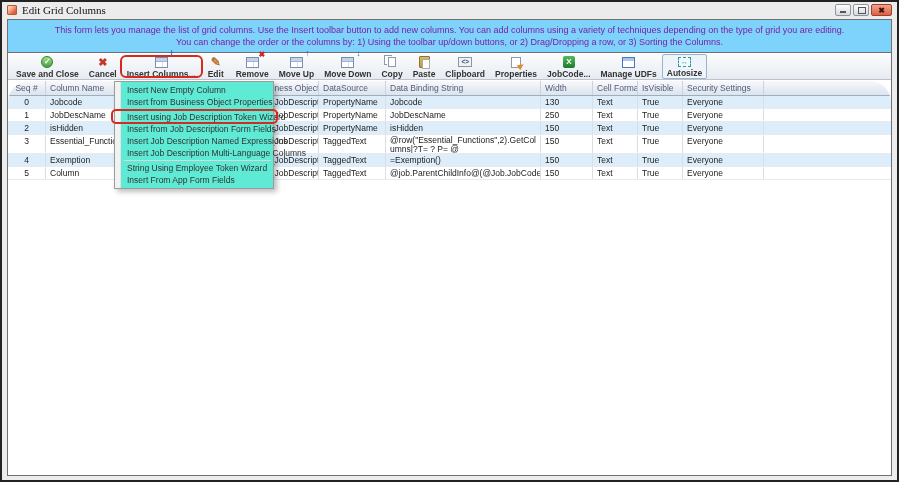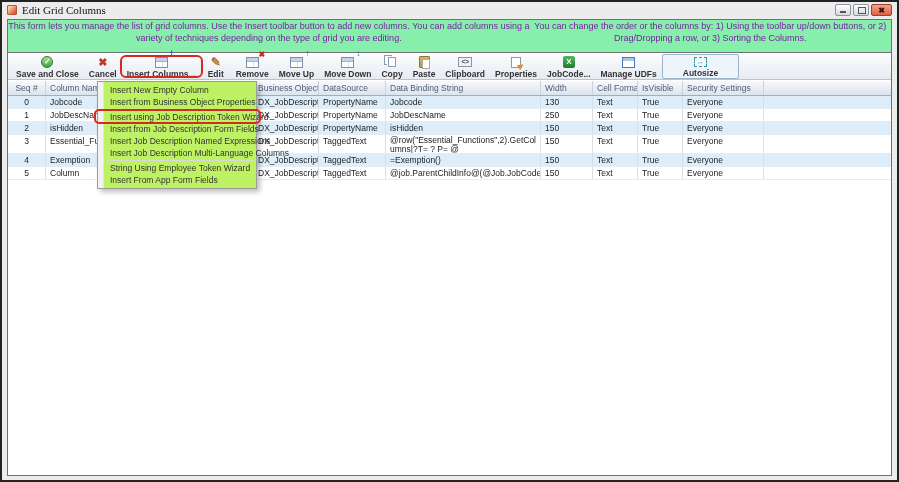--- a/index.html
+++ b/index.html
@@ -19,29 +19,29 @@
   .win-btn.min::after { content:""; position:absolute; left:4px; right:4px; bottom:2px; height:2px; background:#555; }
   .win-btn.max::after { content:""; position:absolute; left:4px; top:2px; width:6px; height:5px; border:1px solid #555; }
   .win-btn.close { width:21px; background:linear-gradient(#f2a58e,#dc5f43); border-color:#a03f2a; }
   .win-btn.close::after { content:"✖"; position:absolute; left:0; right:0; top:0; bottom:0;
                           text-align:center; line-height:11px; font-size:8px; color:#47120a; font-weight:bold; }
 
   
   .frame { position:absolute; left:5px; top:17px; right:5px; bottom:4px; background:#fff; border:1px solid #707070; }
 
   .instructions { position:absolute; left:0; right:0; top:0; height:33px; border-bottom:1px solid #707070;
-                  display:flex; flex-direction:row; justify-content:center; text-align:center;
-                  font-size:9px; line-height:12px; color:#7b1fa2; background:#86efac; }
+                  display:flex; flex-direction:column; justify-content:center; text-align:center;
+                  font-size:9px; line-height:12px; color:#7b1fa2; background:#7dd3fc; }
 
   
   .toolbar { position:absolute; left:0; right:0; top:34px; height:26px; border-bottom:1px solid #bdc3cb;
              background:linear-gradient(#fbfcfd,#e7ebf1); display:flex; align-items:stretch; padding-left:3px;font-weight:bold; }
   .tbtn { position:relative; display:flex; flex-direction:column; align-items:center; justify-content:center;
           padding:1px 5px 0; font-size:8.5px; color:#333; cursor:default; }
-  .tbtn.pressed { background:#eef4fa; border:1px solid #9ab4cc; border-radius:2px; padding:0 20px; }
+  .tbtn.pressed { background:#eef4fa; border:1px solid #9ab4cc; border-radius:2px; padding:0 4px; }
   .tb-ic { position:relative; height:14px; width:20px; display:flex; align-items:center; justify-content:center; margin-bottom:1px; }
   .tb-lb { white-space:nowrap; line-height:9px; }
 
   
   .gl-save { width:12px; height:12px; border-radius:50%; background:linear-gradient(#a8df86,#43a047);
              border:1px solid #2e7d32; color:#fff; font-size:8px; font-weight:bold; text-align:center; line-height:10px; }
   .gl-save::after { content:"✓"; }
   .gl-cancel { color:#c0392b; font-weight:bold; font-size:11px; line-height:11px; }
   .gl-cancel::after { content:"✖"; }
   .mini-tbl { position:relative; width:13px; height:11px; background:#fff; border:1px solid #7a8fae; }
@@ -70,21 +70,21 @@
   .gl-export { width:12px; height:12px; border-radius:2px; background:linear-gradient(#56b85c,#1f7a2d);
                color:#fff; font-size:8px; font-weight:bold; text-align:center; line-height:12px; }
   .gl-export::after { content:"X"; }
   .gl-udf { position:relative; width:13px; height:11px; border:1px solid #4a76c0; background:#fff; }
   .gl-udf::before { content:""; position:absolute; left:0; right:0; top:0; height:3px; background:#a9c6ee; }
   .gl-auto { width:13px; height:10px; border:1px dashed #2e9aa8; background:#f2fafc; font-size:7px; color:#2e9aa8;
              text-align:center; line-height:8px; }
   .gl-auto::after { content:"↔"; }
 
   
-  .grid { position:absolute; left:0; right:0; top:61px; bottom:0; background:#fff; overflow:hidden; }
+  .grid { position:absolute; left:0; right:0; top:61px; bottom:0; background:#fff; overflow:hidden;border-radius:21px; }
   .ghead { display:flex; height:15px; background:linear-gradient(#f7f9fb,#dde4ee); border-bottom:1px solid #9fadc0; }
   .hc { font-size:8.5px; color:#4f5b76; padding:2px 4px 0; border-right:1px solid #c9d2de;
         overflow:hidden; white-space:nowrap; }
   .grow { display:flex; height:13px; border-bottom:1px solid #e4ebf2; }
   .grow.tall { height:19px; }
   .grow.stripe { background:#ddeefa; }
   .gc { font-size:8.5px; color:#222; padding:1px 4px 0; border-right:1px solid #d7dfe8;
         overflow:hidden; white-space:nowrap; line-height:11px; }
   .gc.wrap { white-space:normal; overflow-wrap:anywhere; line-height:9px; padding-top:1px; }
   .w-seq  { width:38px; text-align:center; }
@@ -92,21 +92,21 @@
   .w-bo   { width:65px; }
   .w-ds   { width:67px; }
   .w-bind { width:155px; }
   .w-wid  { width:52px; }
   .w-cf   { width:45px; }
   .w-iv   { width:45px; }
   .w-sec  { width:81px; }
   .w-fill { flex:1; border-right:none; }
 
   
-  .menu { position:absolute; left:89px; top:61px; width:160px; background:#bef264; border:1px solid #9b9b9b;
+  .menu { position:absolute; left:106px; top:61px; width:160px; background:#5eead4; border:1px solid #9b9b9b;
           padding:2px 0; box-shadow:3px 3px 5px rgba(0,0,0,.25); z-index:5; }
   .menu::before { content:""; position:absolute; left:0; top:0; bottom:0; width:5px; background:#f2f2f2; border-right:1px solid #e4e4e4; }
   .mi { position:relative; height:12px; line-height:12px; font-size:8.5px; color:#333; padding-left:12px; white-space:nowrap; }
   .msep { height:1px; background:#d9d9d9; margin:1px 2px 1px 9px; }
 
   
   .red-box { position:absolute; border:2px solid #d32b20; border-radius:5px; pointer-events:none; z-index:6; }
   .rb-btn  { left:-2px; right:-2px; top:1px; bottom:1px; border-radius:6px; }
   .rb-menu { left:-4px; right:-5px; top:-2px; bottom:-1px; }
 </style>

